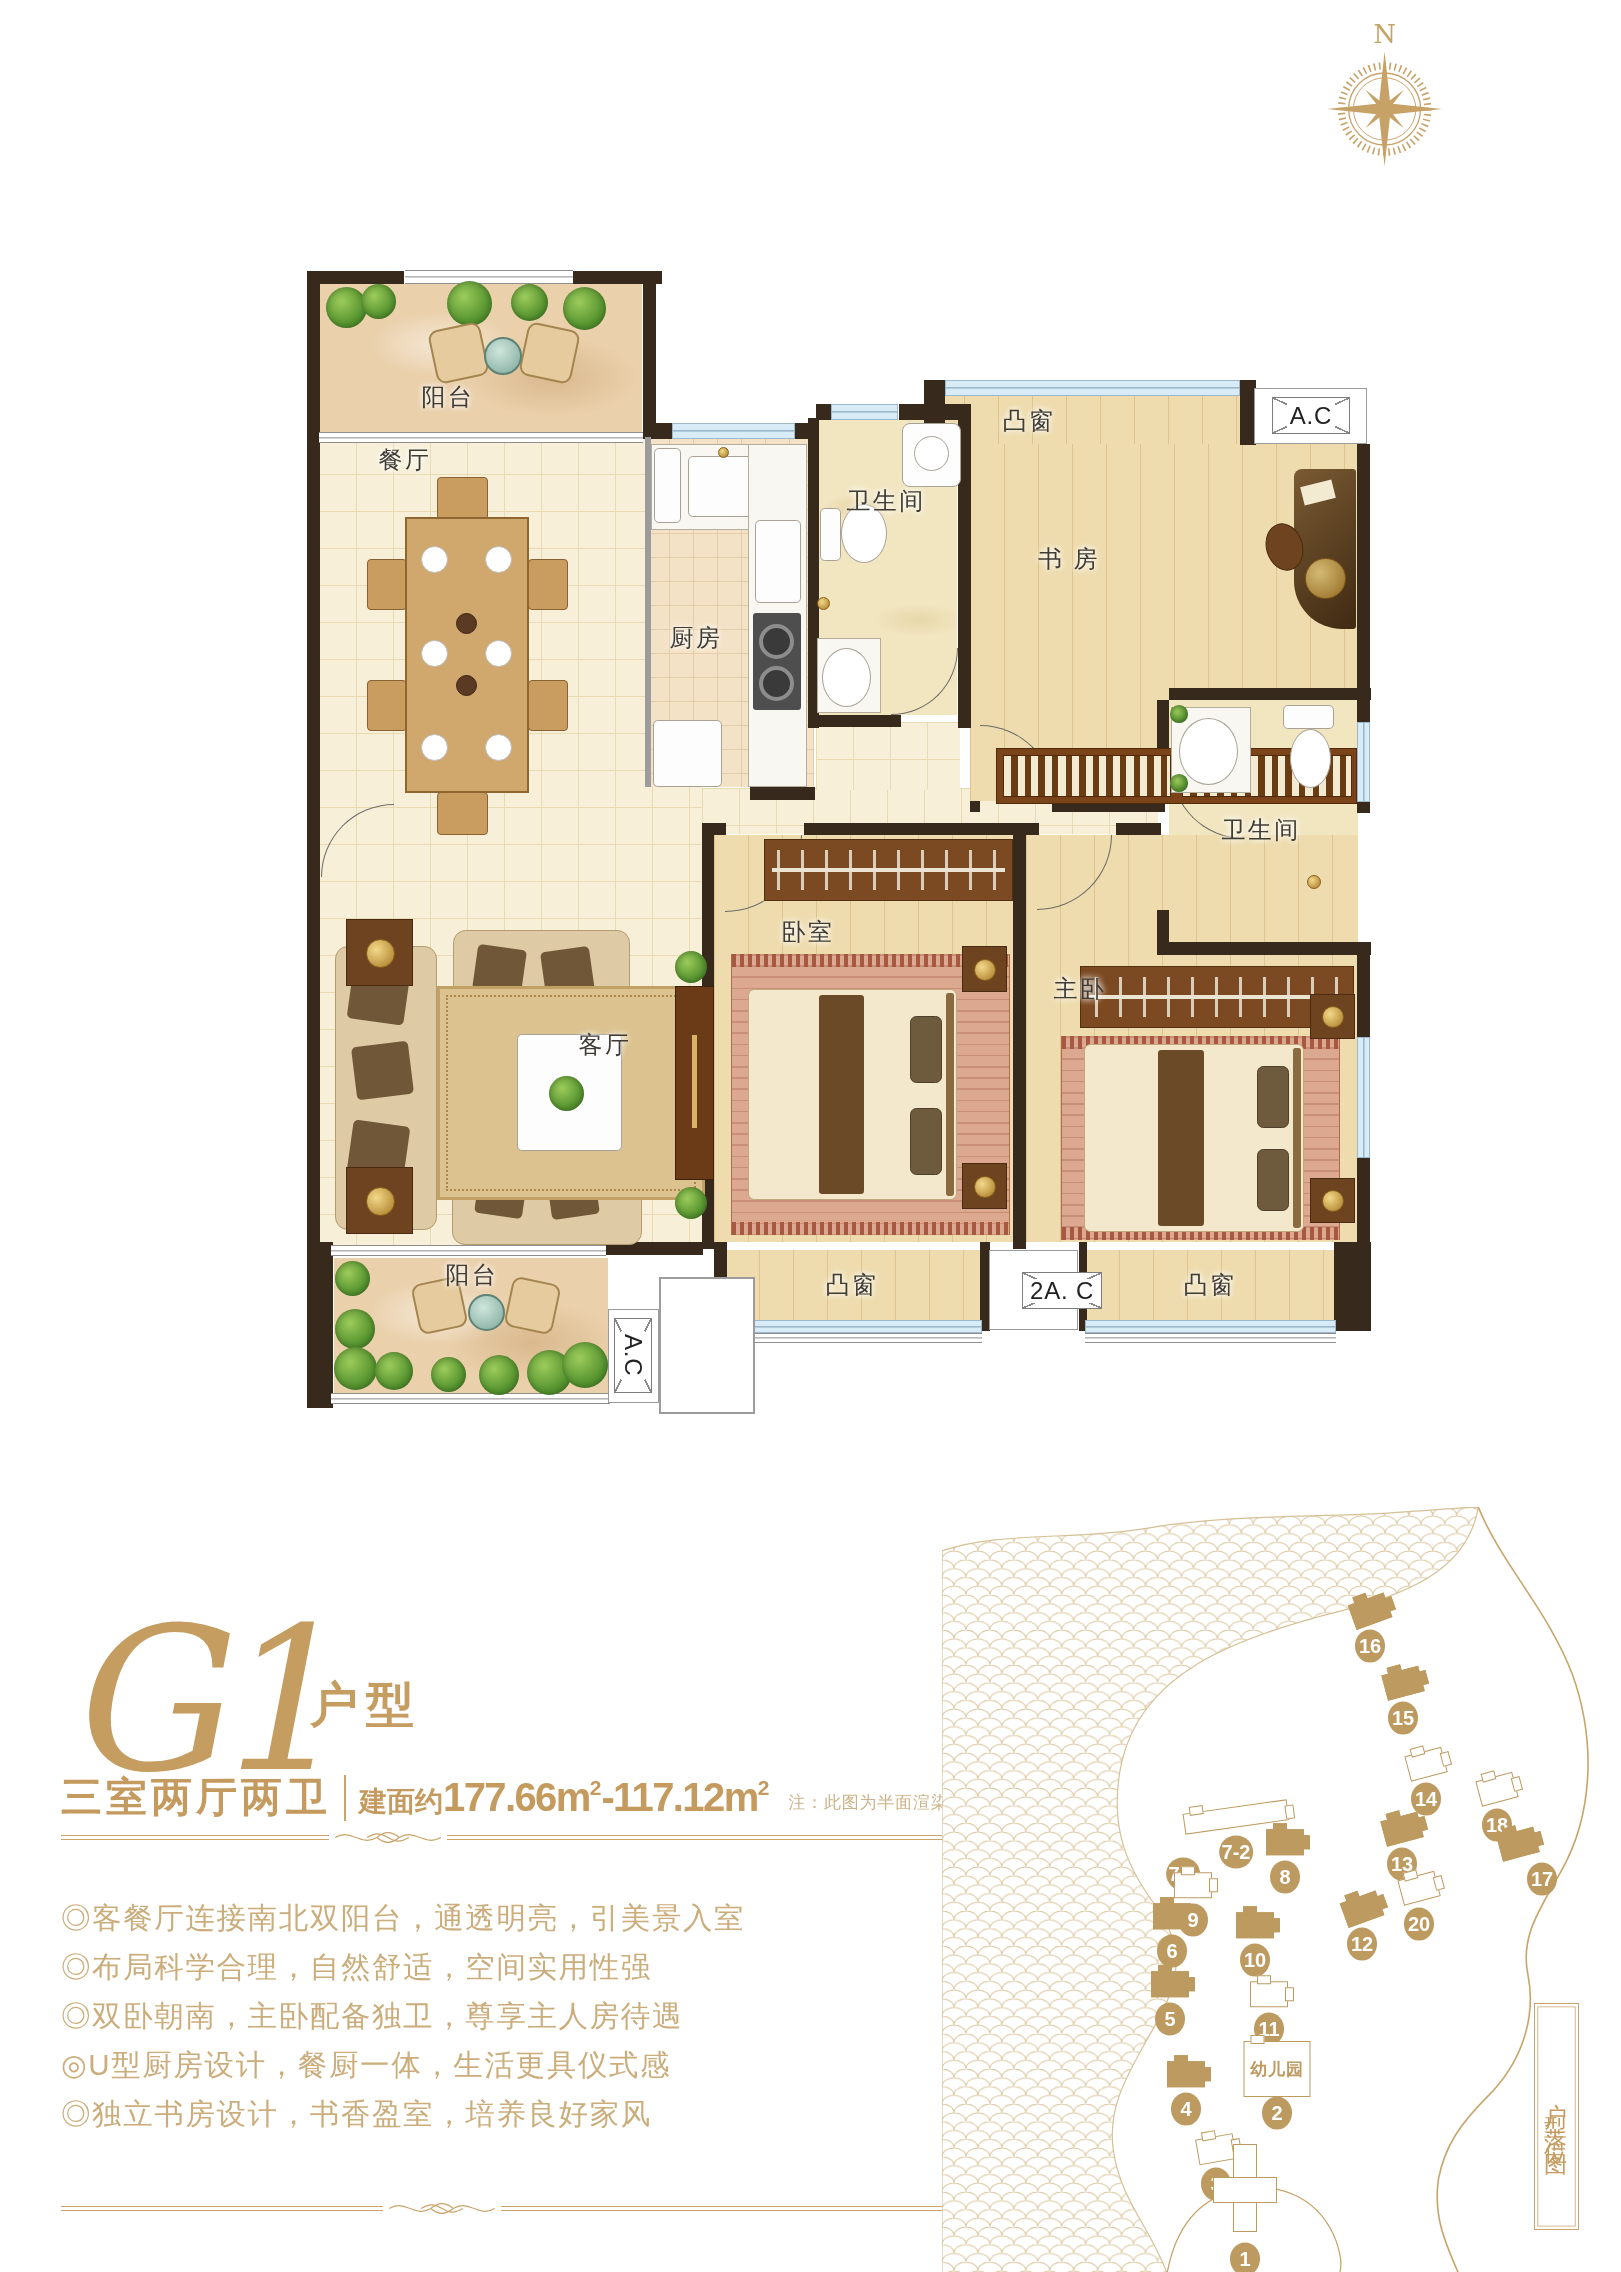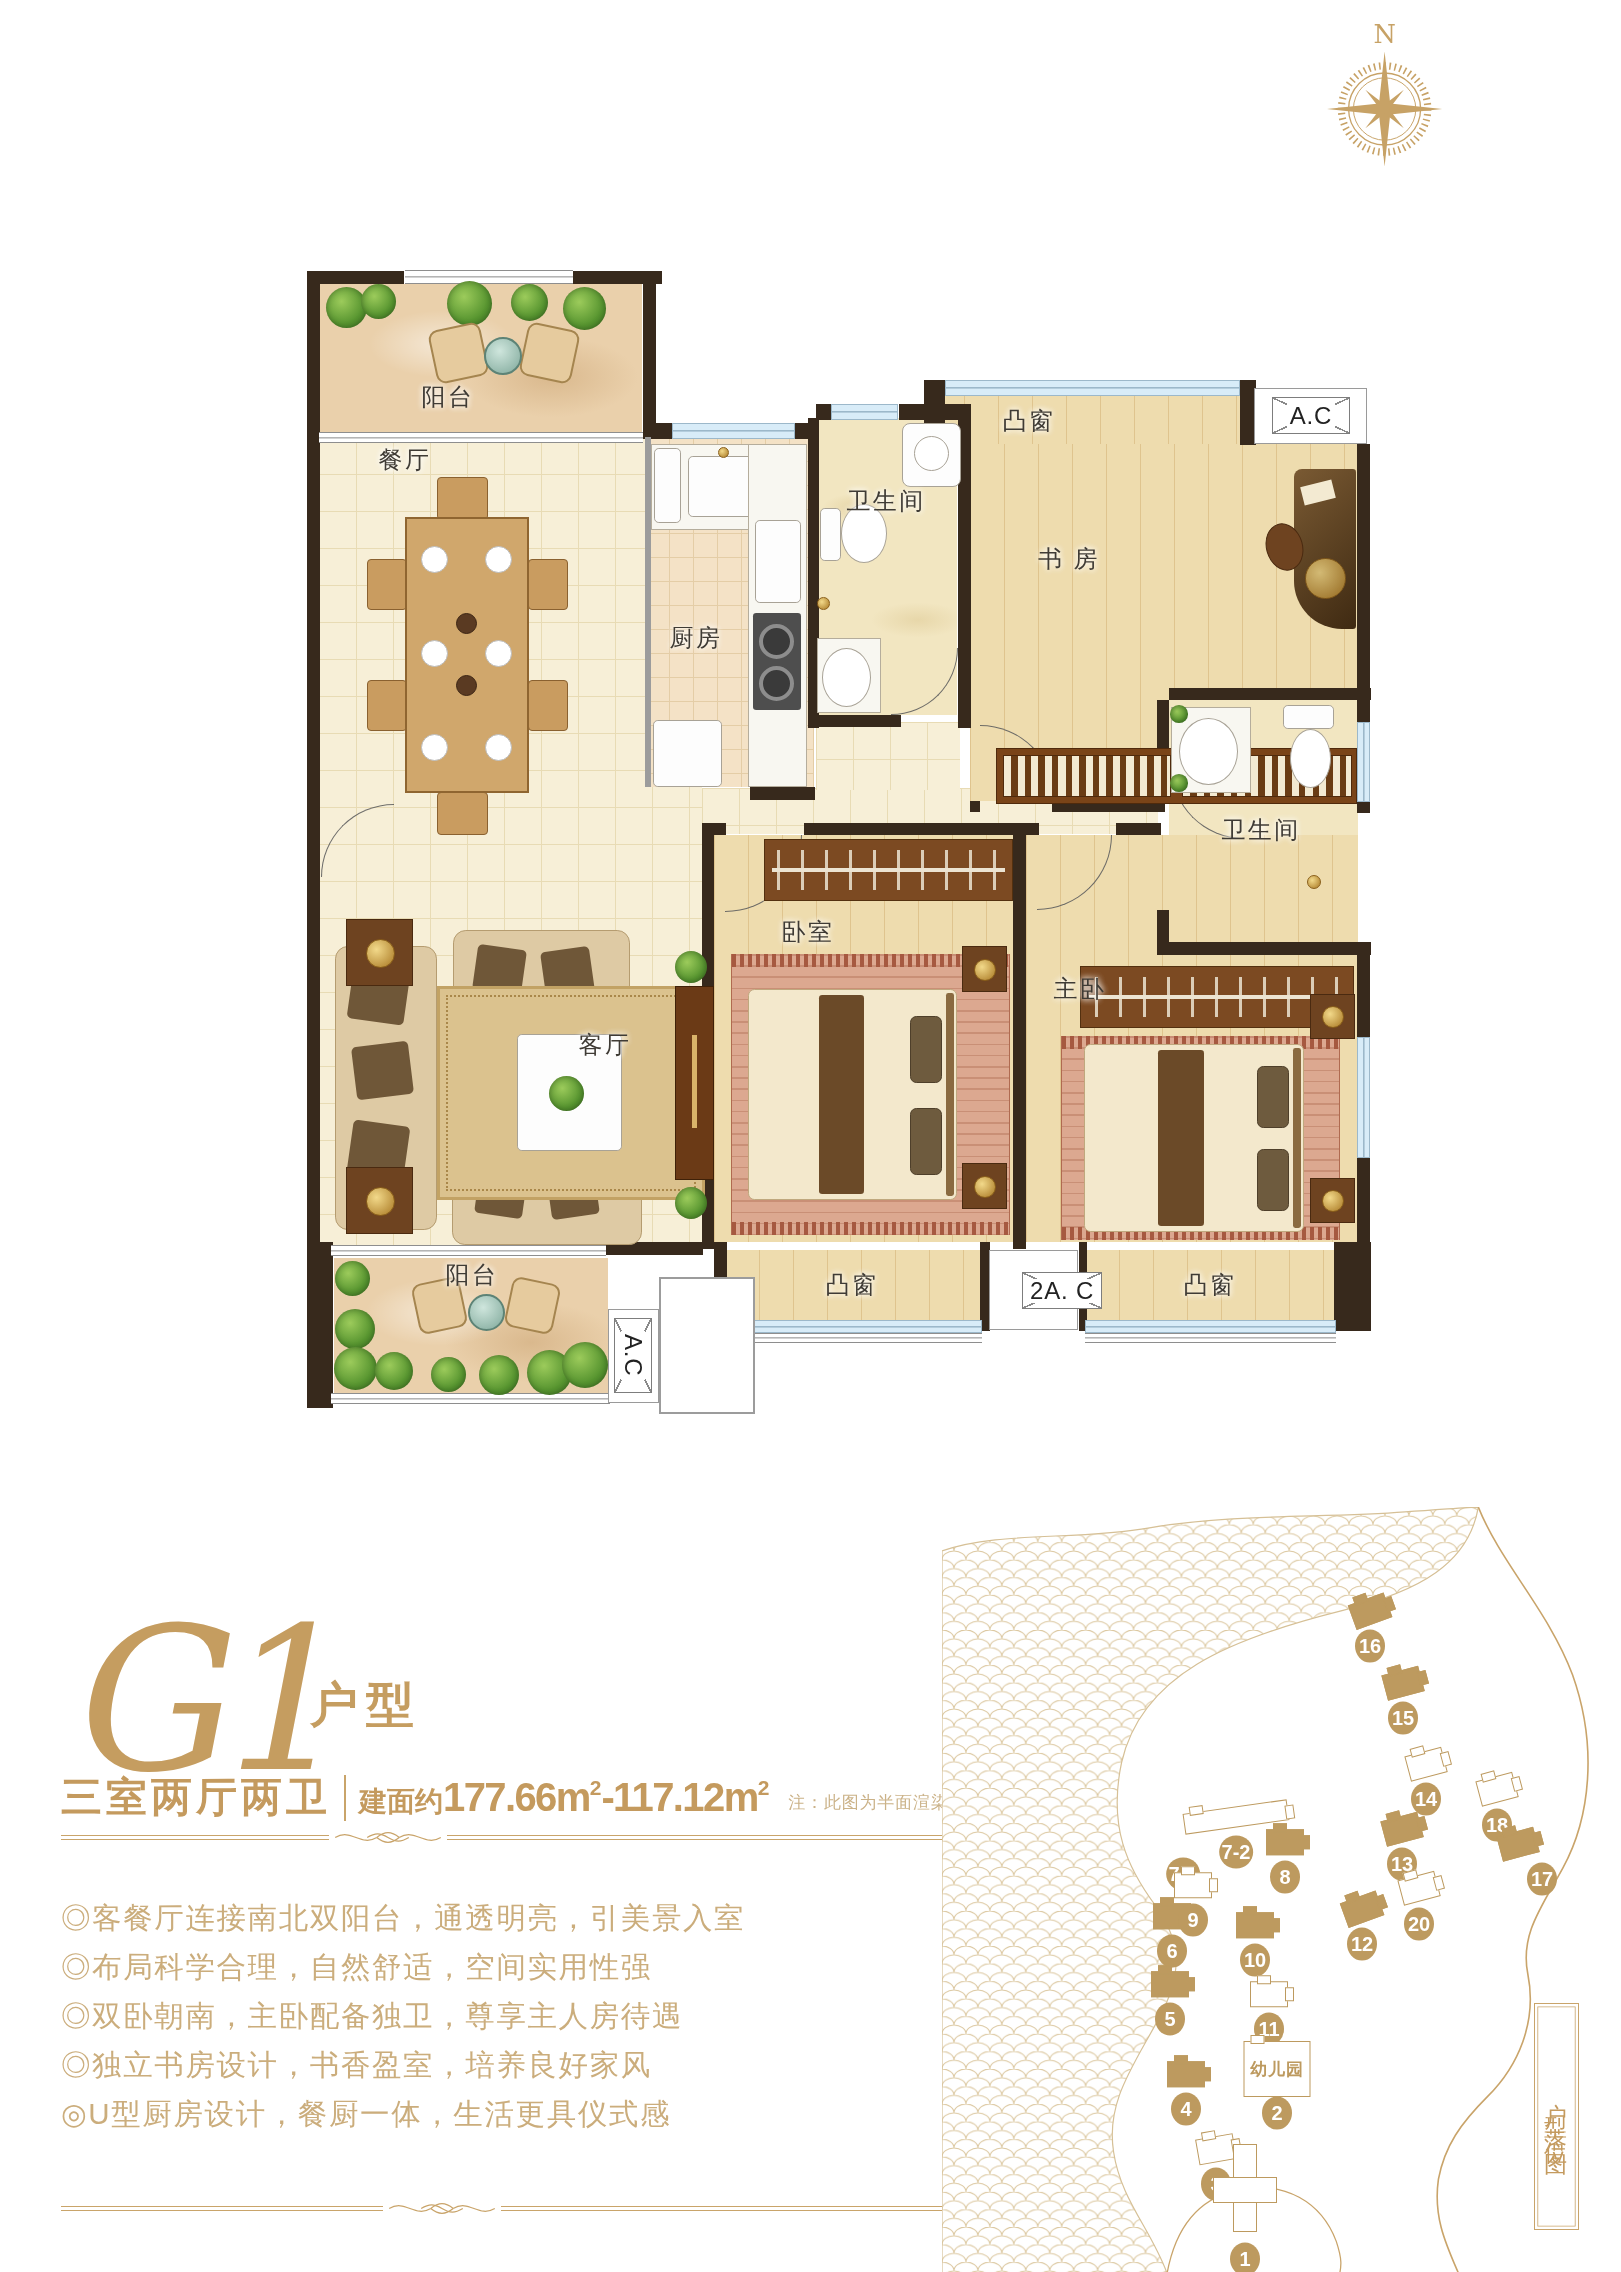--- a/index.html
+++ b/index.html
@@ -373,22 +373,22 @@
         <path d="M56,13 C66,21 74,21 84,13"></path>
       <path d="M44,13 C54,7 60,7 70,13 C80,19 86,19 96,13"></path>
     </g>
   </svg>
   <div class="rule" style="left:447px;top:1835px;width:503px;"></div>
 
   <div class="features">
     <div class="feat">◎客餐厅连接南北双阳台，通透明亮，引美景入室</div>
     <div class="feat">◎布局科学合理，自然舒适，空间实用性强</div>
     <div class="feat">◎双卧朝南，主卧配备独卫，尊享主人房待遇</div>
+    <div class="feat">◎U型厨房设计，餐厨一体，生活更具仪式感</div>
     <div class="feat">◎独立书房设计，书香盈室，培养良好家风</div>
-    <div class="feat">◎U型厨房设计，餐厨一体，生活更具仪式感</div>
   </div>
 
   <div class="rule" style="left:61px;top:2206px;width:322px;"></div>
   <svg class="abs" style="left:386px;top:2198px;" width="112" height="21" viewBox="0 0 140 26">
     <g fill="none" stroke="#c9a46a" stroke-width="1.6">
       <path d="M4,13 C24,1 36,25 56,13"></path>
         <path d="M84,13 C104,1 116,25 136,13"></path>
       <path d="M56,13 C66,5 74,5 84,13"></path>
         <path d="M56,13 C66,21 74,21 84,13"></path>
       <path d="M44,13 C54,7 60,7 70,13 C80,19 86,19 96,13"></path>

